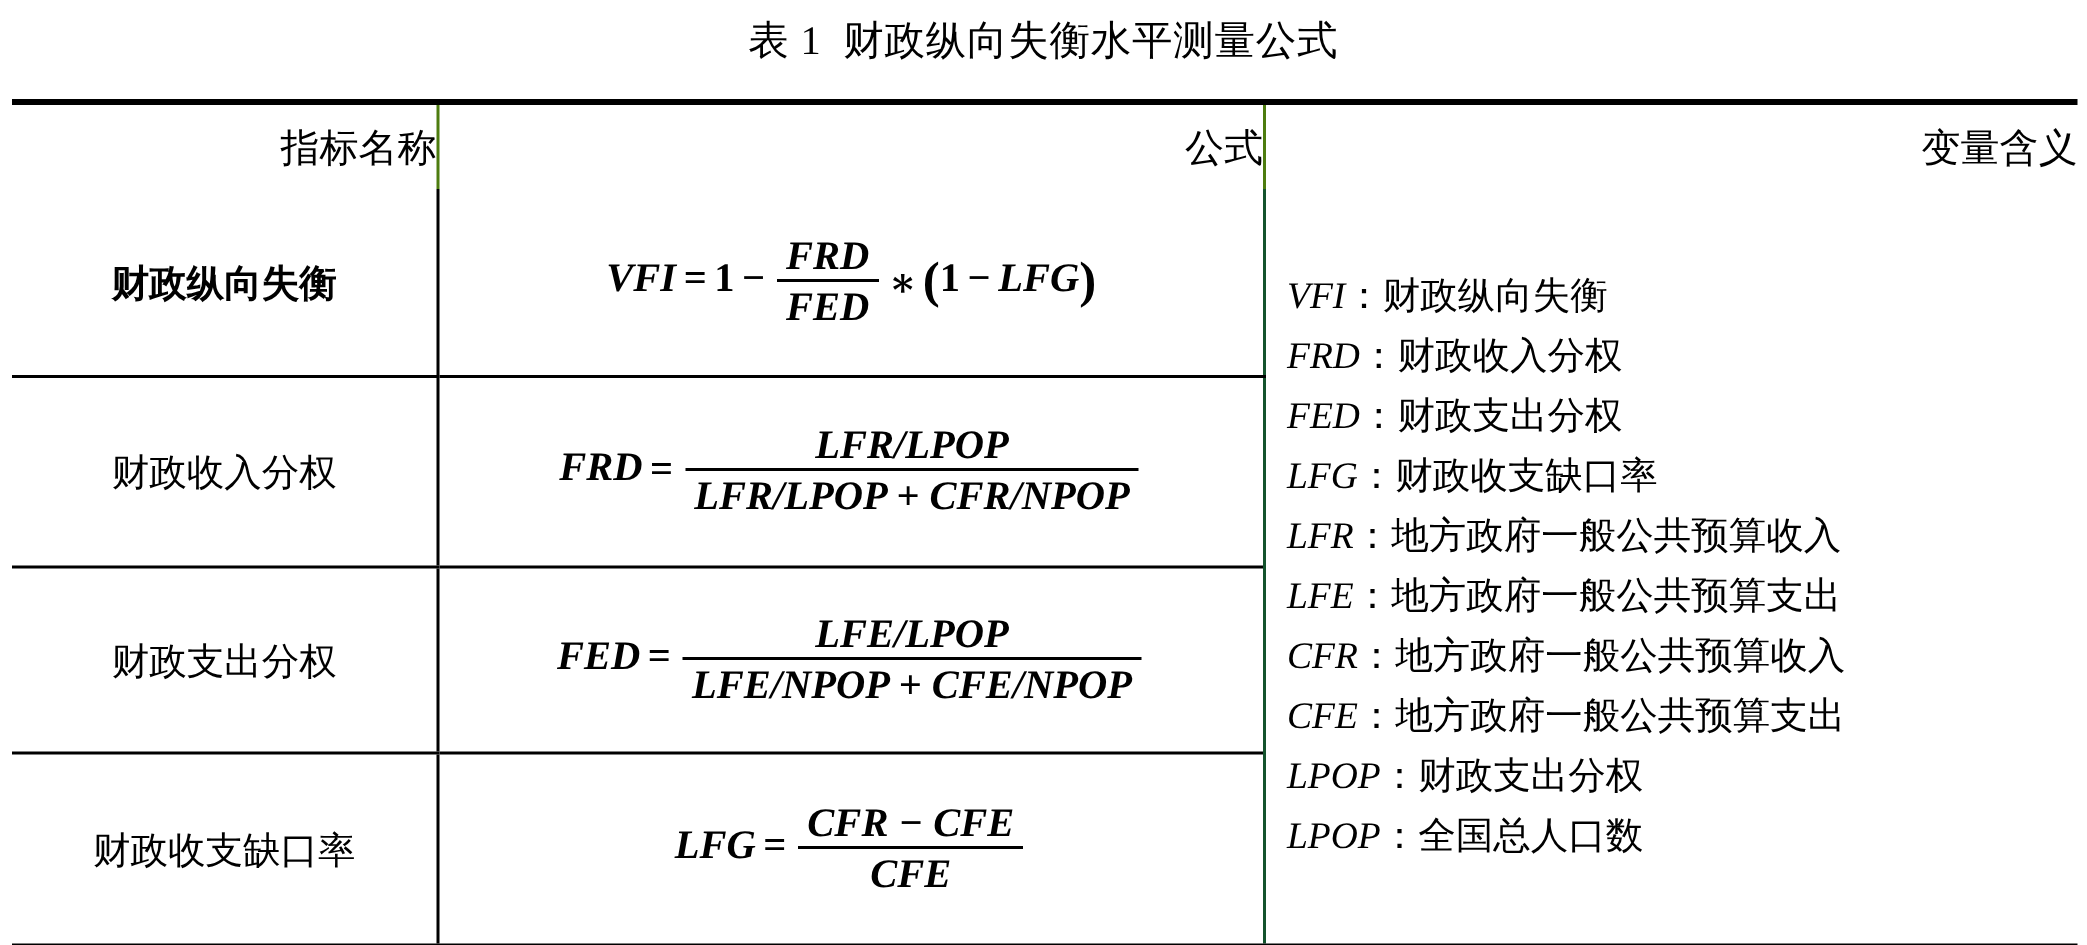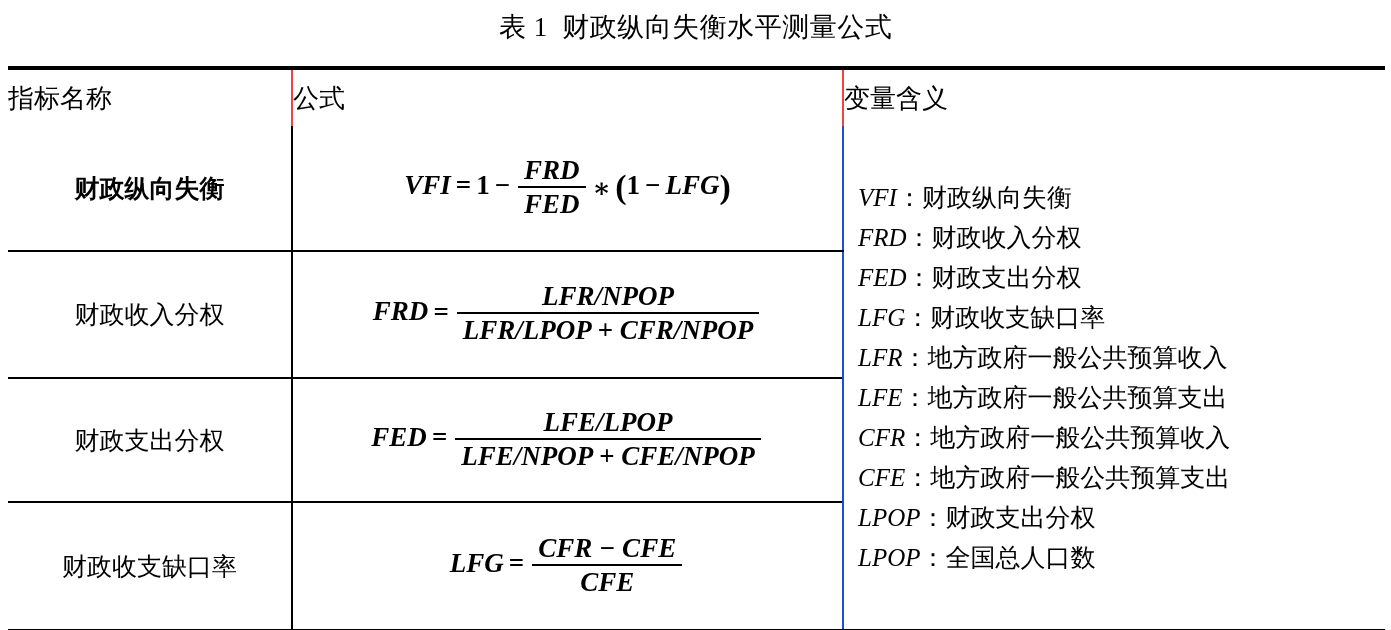--- a/index.html
+++ b/index.html
@@ -71,26 +71,26 @@
   }
 
   
   col.c-name    { width: 284px; }
   col.c-formula { width: 551px; }
   col.c-mean    { width: 542px; }
 
   
   .hdr td {
     height: 56px;
-    text-align: left;
+    text-align: right;
     font-size: 26px;
     font-weight: 400;
     border-bottom: 2px solid #000;
   }
-  .hdr td.sep-l { border-left: 2px solid #ef4444; }
+  .hdr td.sep-l { border-left: 2px solid #4d7c0f; }
 
   
   .drow td.name {
     text-align: center;
     font-size: 25px;
     font-weight: 400;
     border-bottom: 2px solid #000;
     padding: 0 6px;
   }
   .drow td.name.bold { font-weight: 700; }
@@ -98,21 +98,21 @@
 
   .drow td.formula {
     text-align: center;
     border-left: 2px solid #000;
     border-bottom: 2px solid #000;
     padding: 0 10px;
   }
   .drow:last-of-type td.formula { border-bottom: 0; }
 
   .drow td.meanings {
-    border-left: 2px solid #1d4ed8;
+    border-left: 2px solid #14532d;
     padding: 4px 0 4px 14px;
     vertical-align: middle;
     margin-left: 36px;
   }
 
   
   .r1 td { height: 124px; }
   .r2 td { height: 125px; }
   .r3 td { height: 122px; }
   .r4 td { height: 126px; }
@@ -236,21 +236,21 @@
               <li><span class="sym">LPOP</span><span class="desc">：</span><span class="desc">财政支出分权</span></li>
               <li><span class="sym">LPOP</span><span class="desc">：</span><span class="desc">全国总人口数</span></li>
             </ul>
           </td>
         </tr>
 
         <tr class="drow r2">
           <td class="name">财政收入分权</td>
           <td class="formula">
             <span class="math" title="FRD = (LFR/LPOP) / (LFR/LPOP + CFR/NPOP)">
-              <span>FRD</span><span class="op">=</span><span class="frac"><span class="num">LFR/NPOP</span><span class="den">LFR/LPOP + CFR/NPOP</span></span>
+              <span>FRD</span><span class="op">=</span><span class="frac"><span class="num">LFR/LPOP</span><span class="den">LFR/LPOP + CFR/NPOP</span></span>
             </span>
           </td>
         </tr>
 
         <tr class="drow r3">
           <td class="name">财政支出分权</td>
           <td class="formula">
             <span class="math" title="FED = (LFE/LPOP) / (LFE/LPOP + CFE/NPOP)">
               <span>FED</span><span class="op">=</span><span class="frac"><span class="num">LFE/LPOP</span><span class="den">LFE/NPOP + CFE/NPOP</span></span>
             </span>

